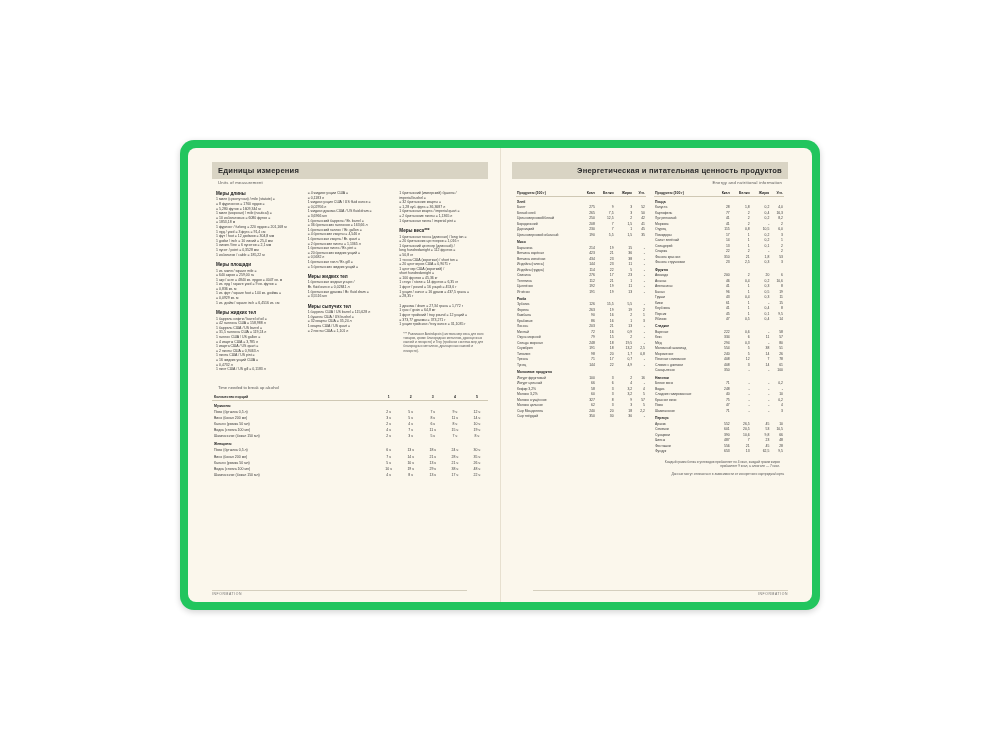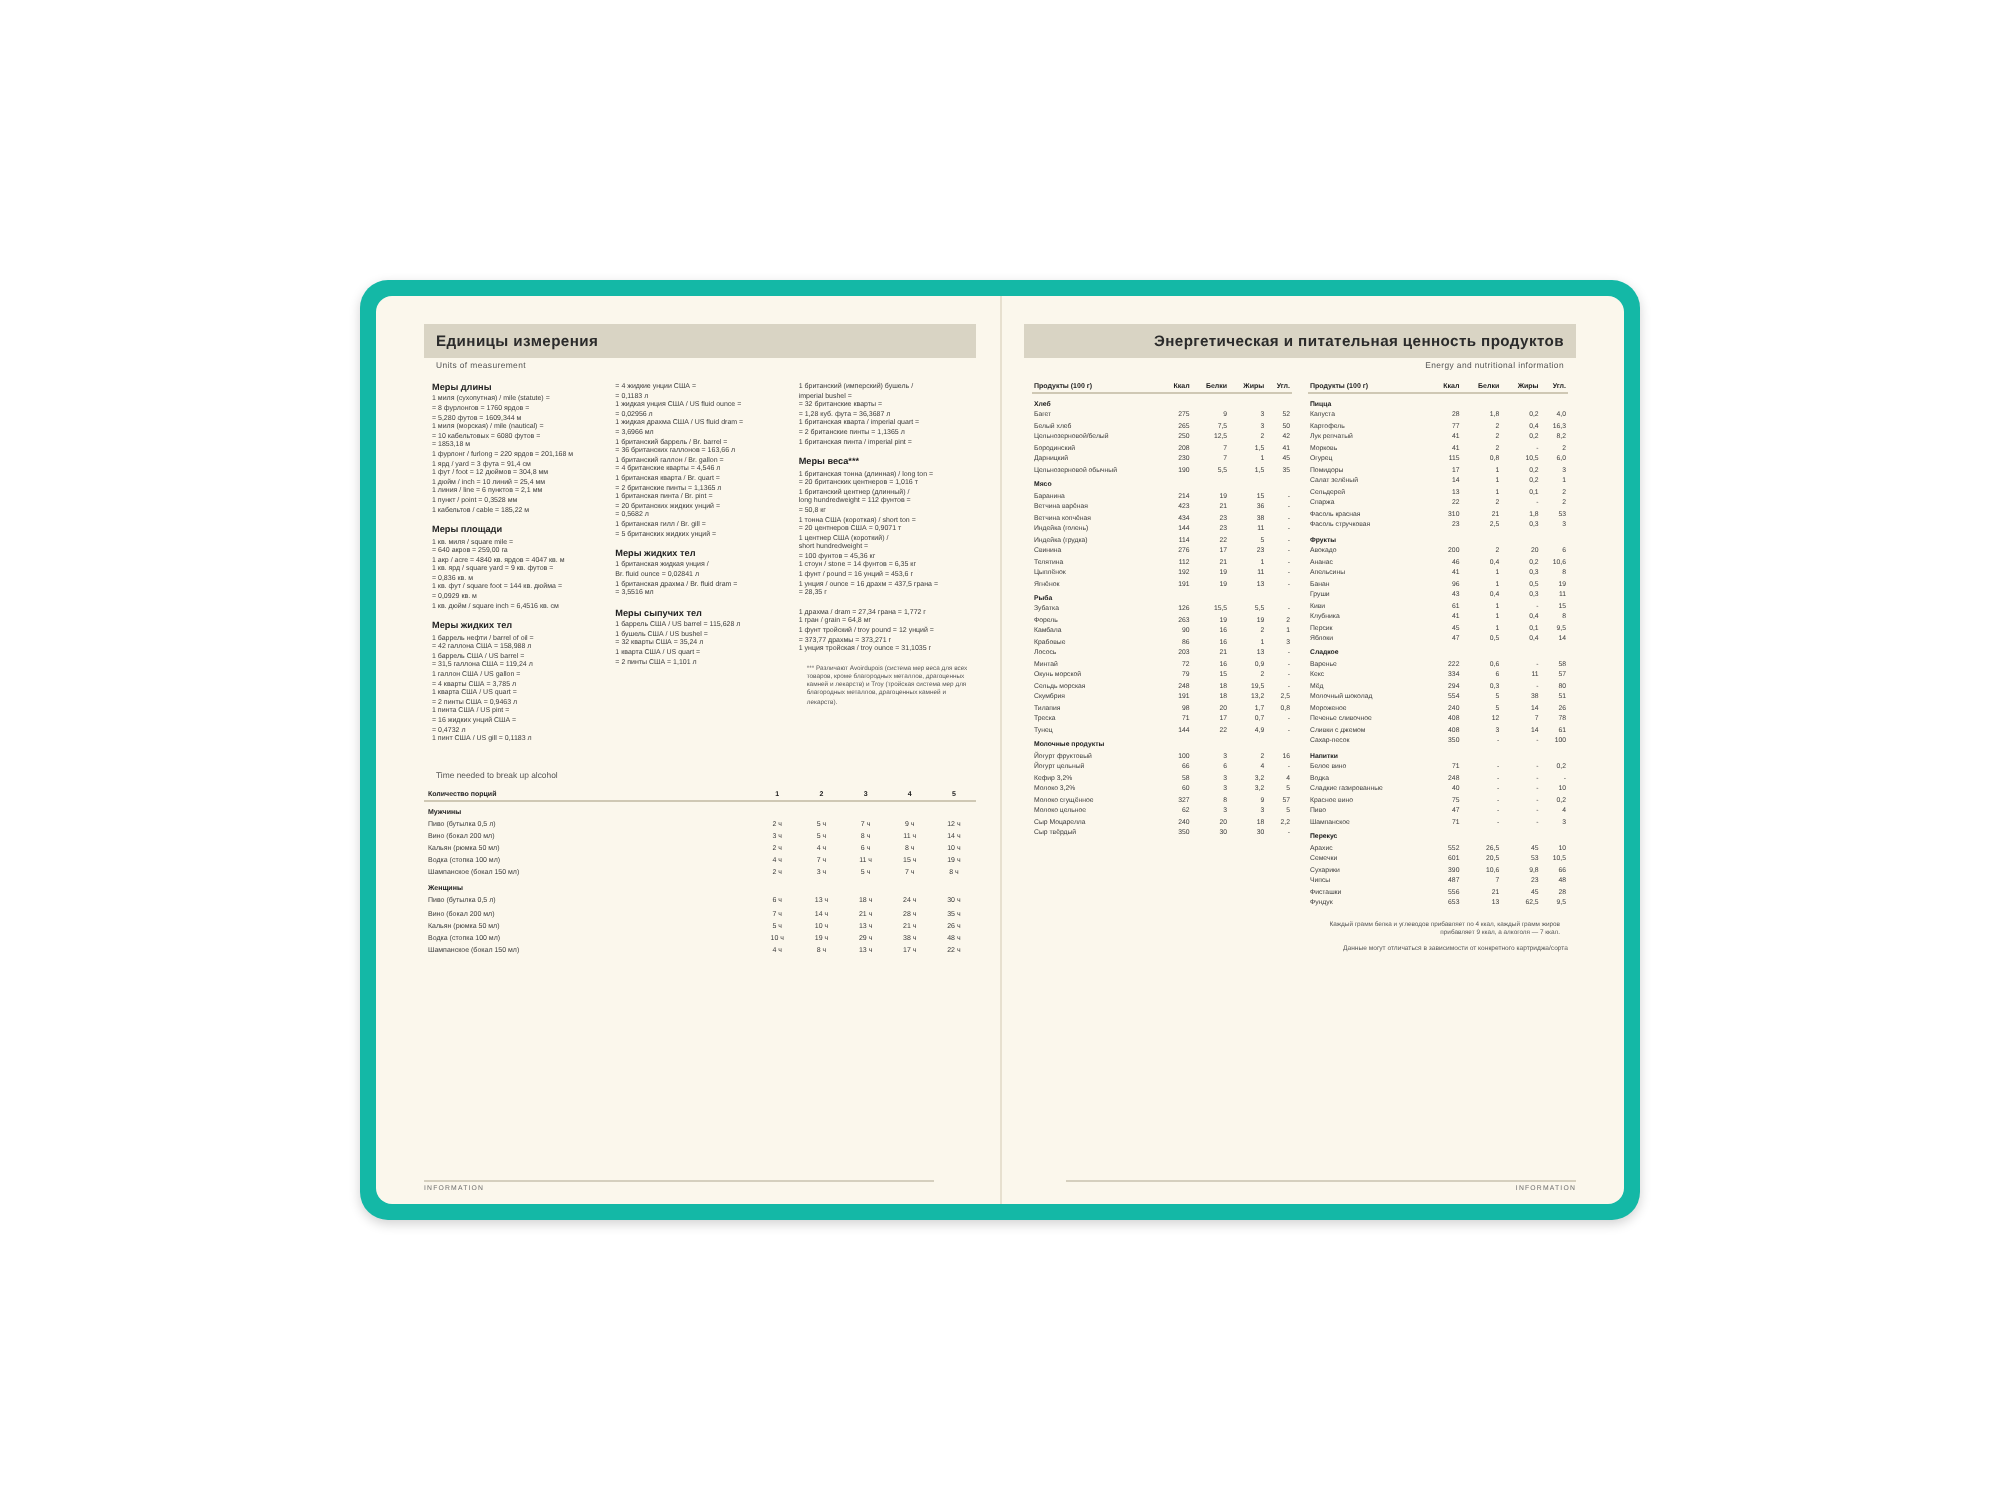--- a/index.html
+++ b/index.html
@@ -4,21 +4,21 @@
 <style>
   html,body{margin:0;padding:0;}
   body{
     width:1000px;height:750px;
     background:#ffffff;
     font-family:"Liberation Sans", sans-serif;
     overflow:hidden;
   }
   .page-wrap{
     position:absolute;left:180px;top:140px;width:640px;height:470px;
-    background:#14b8a6;
+    background:#22c55e;
     border-radius:14px;
     box-shadow:0 2px 6px rgba(0,0,0,.18);
   }
   .spread{
     position:absolute;left:8px;top:8px;right:8px;bottom:8px;
     background:#fbf7ec;
     border-radius:8px;
     display:flex;
   }
   .spine{

